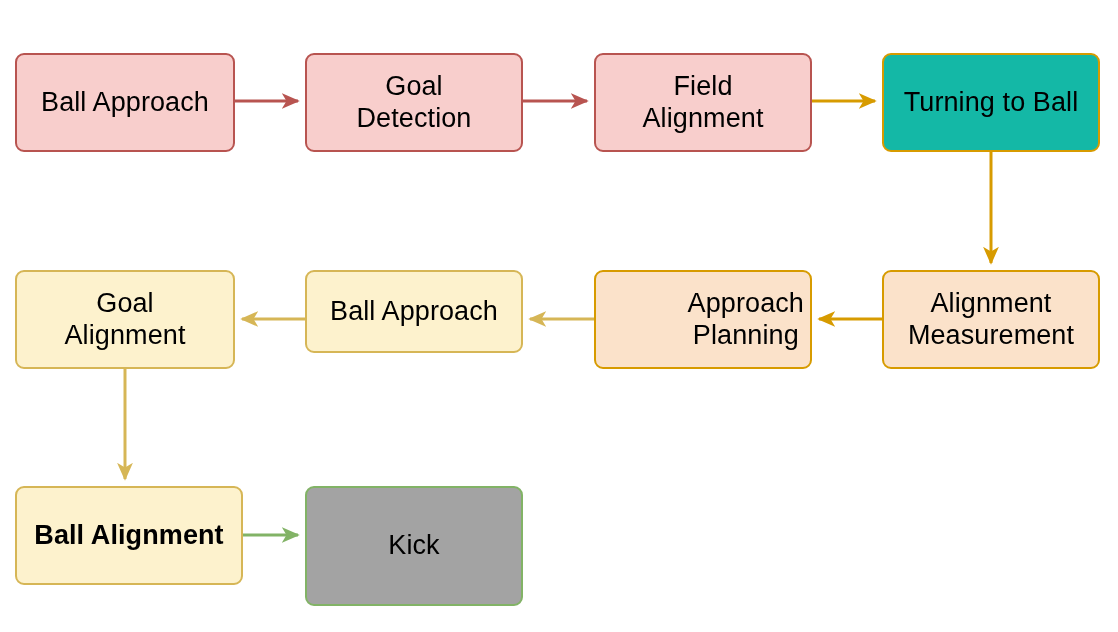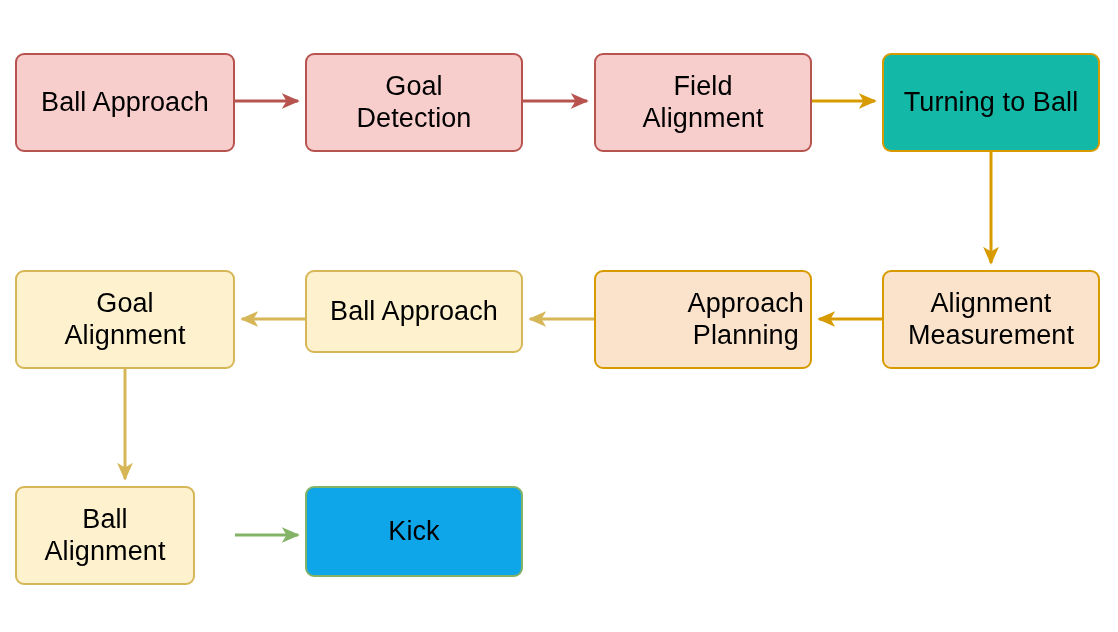--- a/index.html
+++ b/index.html
@@ -78,16 +78,16 @@
       <div class="node" style="left: 594px; top: 53px; width: 218px; height: 99px; background: rgb(248, 206, 204); border-color: rgb(184, 84, 80);"><span class="node-label">Field
 Alignment</span></div>
       <div class="node" style="left: 882px; top: 53px; width: 218px; height: 99px; background: #14b8a6; border-color: rgb(215, 155, 0);"><span class="node-label">Turning to Ball</span></div>
       <div class="node" style="left: 15px; top: 270px; width: 220px; height: 99px; background: rgb(253, 242, 205); border-color: rgb(214, 182, 86);"><span class="node-label">Goal
 Alignment</span></div>
       <div class="node" style="left: 305px; top: 270px; width: 218px; height: 83px; background: rgb(253, 242, 205); border-color: rgb(214, 182, 86);"><span class="node-label">Ball Approach</span></div>
       <div class="node" style="left: 594px; top: 270px; width: 218px; height: 99px; background: rgb(251, 226, 202); border-color: rgb(215, 155, 0); justify-content: flex-end;"><span class="node-label">Approach
 Planning</span></div>
       <div class="node" style="left: 882px; top: 270px; width: 218px; height: 99px; background: rgb(251, 226, 202); border-color: rgb(215, 155, 0);"><span class="node-label">Alignment
 Measurement</span></div>
-      <div class="node" style="left: 15px; top: 486px; width: 180px; height: 99px; background: rgb(253, 242, 205); border-color: rgb(214, 182, 86);"><span class="node-label">Ball Alignment</span></div>
-      <div class="node" style="left: 305px; top: 486px; width: 218px; height: 91px; background: #0ea5e9; border-color: rgb(130, 179, 102); justify-content: center;"><span class="node-label">Kick</span></div>
+      <div class="node" style="left: 15px; top: 486px; width: 228px; height: 99px; background: rgb(253, 242, 205); border-color: rgb(214, 182, 86); font-weight: bold;"><span class="node-label">Ball Alignment</span></div>
+      <div class="node" style="left: 305px; top: 486px; width: 218px; height: 120px; background: #a3a3a3; border-color: rgb(130, 179, 102); justify-content: center;"><span class="node-label">Kick</span></div>
     </div>
 </div>
 
 </body></html>

